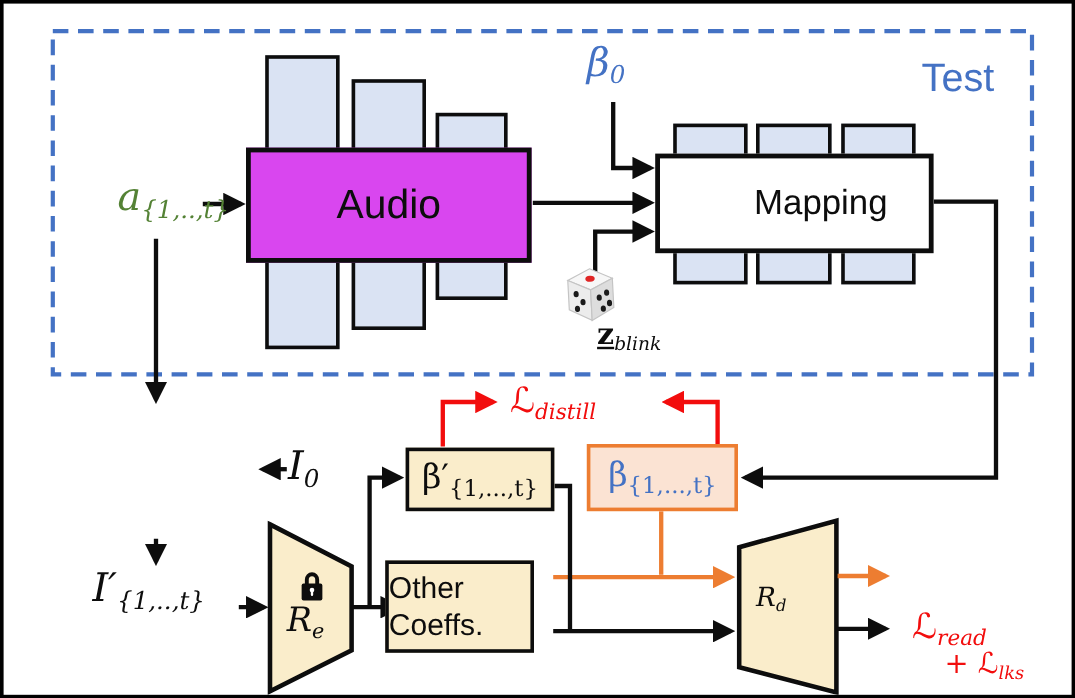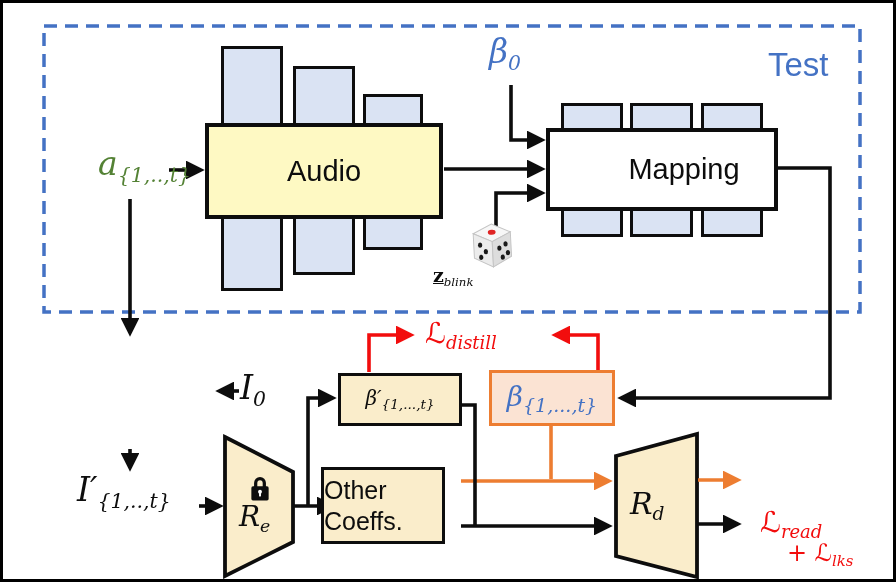--- a/index.html
+++ b/index.html
@@ -10,46 +10,46 @@
   html,body{margin:0;padding:0;background:#fff;}
   .frame{
     position:relative; width:896px; height:582px; background:#fff;
     border:3px solid #000; box-sizing:border-box; overflow:hidden;
     font-family:"Liberation Sans", sans-serif; color:var(--ink);
   }
   
   .bar{position:absolute; background:var(--light_blue); border:3.5px solid var(--ink); box-sizing:border-box; z-index:1;}
   
   .box{position:absolute; box-sizing:border-box; z-index:3; display:flex; align-items:center; justify-content:center;}
-  #ae-box{left:202px; top:120px; width:238px; height:96px; background:#fef9c3; border:4px solid var(--ink);
-          flex-direction:row; font-size:29px; line-height:36px;}
+  #ae-box{left:202px; top:120px; width:238px; height:96px; background:#d946ef; border:4px solid var(--ink);
+          flex-direction:row; font-size:34px; line-height:36px;}
   #map-box{left:543px; top:125px; width:232px; height:83px; background:#fff; border:4px solid var(--ink); font-size:29px;padding-left:44px;}
   #w2l-box{left:43px; top:335px; width:167px; height:110px; background:var(--gray_blue); border:3.5px solid var(--ink);
            border-radius:16px; flex-direction:column; font-size:27px;}
   #bp-box{left:335px; top:370px; width:124px; height:53px; background:var(--light_yellow); border:3.5px solid var(--ink);}
   #b-box{left:486px; top:367px; width:126px; height:56px; background:var(--light_peach); border:3.5px solid var(--orange);}
   #oc-box{left:318px; top:464px; width:124px; height:77px; background:var(--light_yellow); border:3.5px solid var(--ink);
           flex-direction:column; align-items:flex-start; justify-content:center; padding-left:0; font-size:25px; line-height:31px;}
   
   .mathlbl{position:absolute; z-index:4; font-family:"DejaVu Serif","DejaVu Sans",serif; font-style:italic; white-space:nowrap;}
   .mathlbl .sub{font-size:0.62em; vertical-align:-0.32em;}
   .up{font-style:normal; font-weight:700;}
   #a-lbl{left:55px; top:141px; font-size:33px; color:var(--green);margin-left:40px;}
   #b0-lbl{left:486px; top:29px; font-size:33px; color:var(--blue);}
   #test-lbl{left:765px; top:43px; font-size:33px; color:var(--blue); font-family:"Liberation Sans",sans-serif; font-style:normal; z-index:4; position:absolute;}
-  #zb-lbl{left:430px; top:261px; width:118px; text-align:left; font-size:19px; color:var(--ink);text-decoration:underline;}
+  #zb-lbl{left:430px; top:261px; width:118px; text-align:right; font-size:25px; color:var(--ink);text-decoration:underline;}
   #i0-lbl{left:237px; top:365px; font-size:33px;text-align:center;}
   #ip-lbl{left:74px; top:467px; font-size:33px;}
   #re-lbl{left:236px; top:497px; font-size:28px;}
-  #rd-lbl{left:627px; top:483px; font-size:30px;}
+  #rd-lbl{left:627px; top:483px; font-size:22px;}
   #ld-lbl{left:422px; top:313px; font-size:29px; color:var(--red);}
   #lr-lbl{left:757px; top:469px; font-size:29px; color:var(--red);margin-top:33px;}
   #lk-lbl{left:784px; top:500px; font-size:24px; color:var(--red);margin-top:36px;}
-  .beta-ink{font-size:20px; color:var(--ink); font-family:"DejaVu Serif",serif; font-style:italic;}
-  .beta-blue{font-size:28px; color:var(--blue); font-family:"DejaVu Serif",serif; font-style:italic;}
+  .beta-ink{font-size:28px; color:var(--ink); font-family:"DejaVu Serif",serif; }
+  .beta-blue{font-size:28px; color:var(--blue); font-family:"DejaVu Serif",serif; }
   .beta-ink .sub,.beta-blue .sub{font-size:0.68em; vertical-align:-0.32em;}
   
   #net{position:absolute; left:0; top:0; z-index:2; pointer-events:none;}
   .ln-ink{stroke:var(--ink); stroke-width:3.6; fill:none;}
   .ln-red{stroke:var(--red); stroke-width:3.6; fill:none;}
   .ln-org{stroke:var(--orange); stroke-width:3.6; fill:none;}
   .mk-ink{fill:var(--ink);} .mk-red{fill:var(--red);} .mk-org{fill:var(--orange);}
   .dash{stroke:var(--blue); stroke-width:3.5; fill:none; stroke-dasharray:13 8;}
   .trap{fill:var(--light_yellow); stroke:var(--ink); stroke-width:3.8; stroke-linejoin:miter;}
   .lockpos{position:absolute; z-index:4;}

